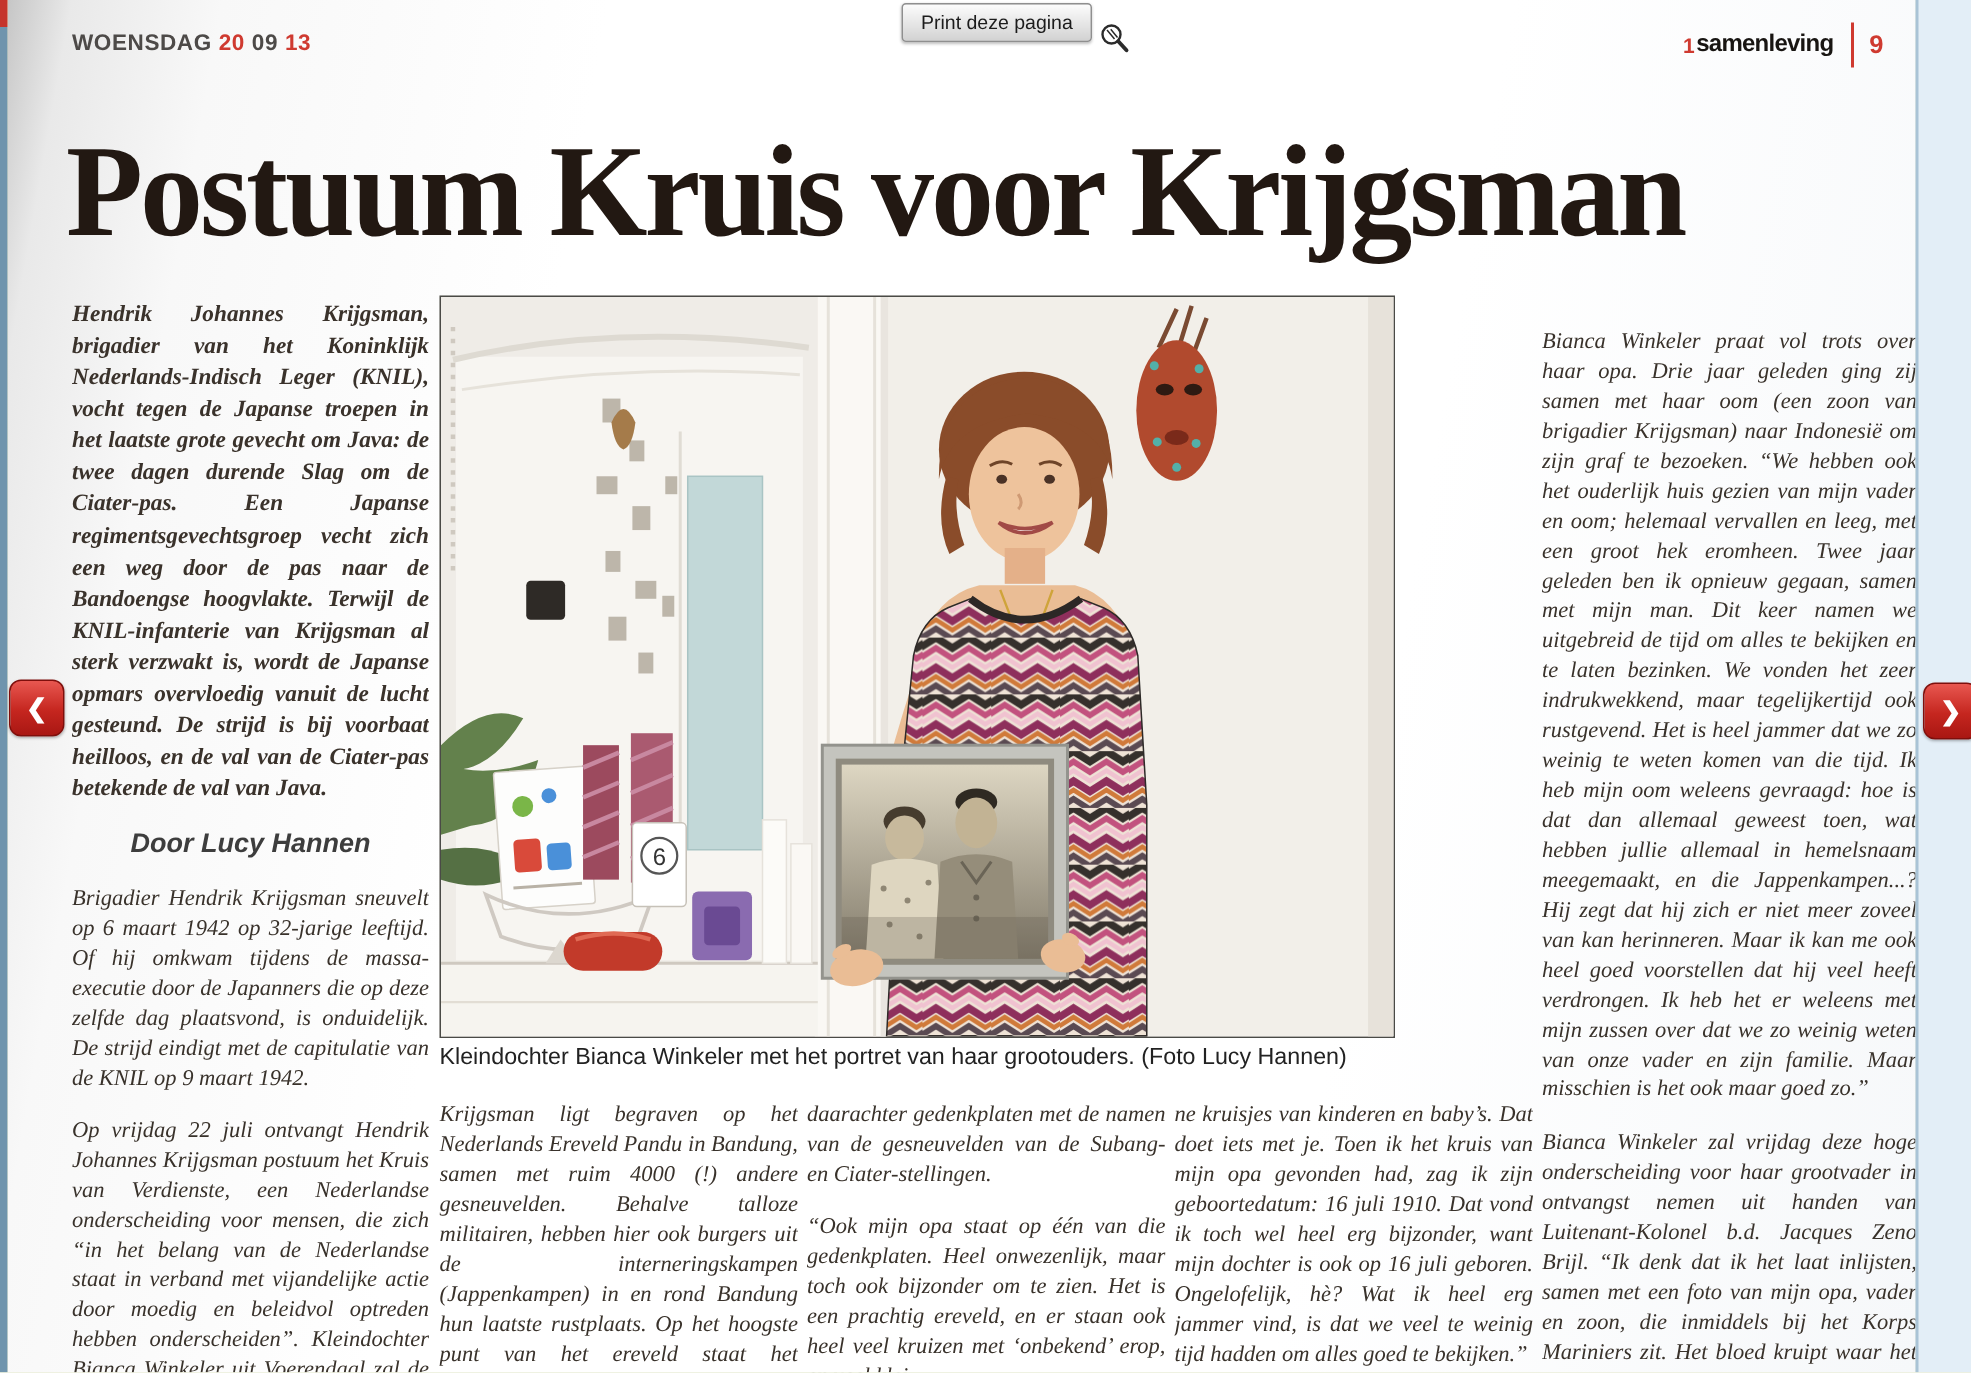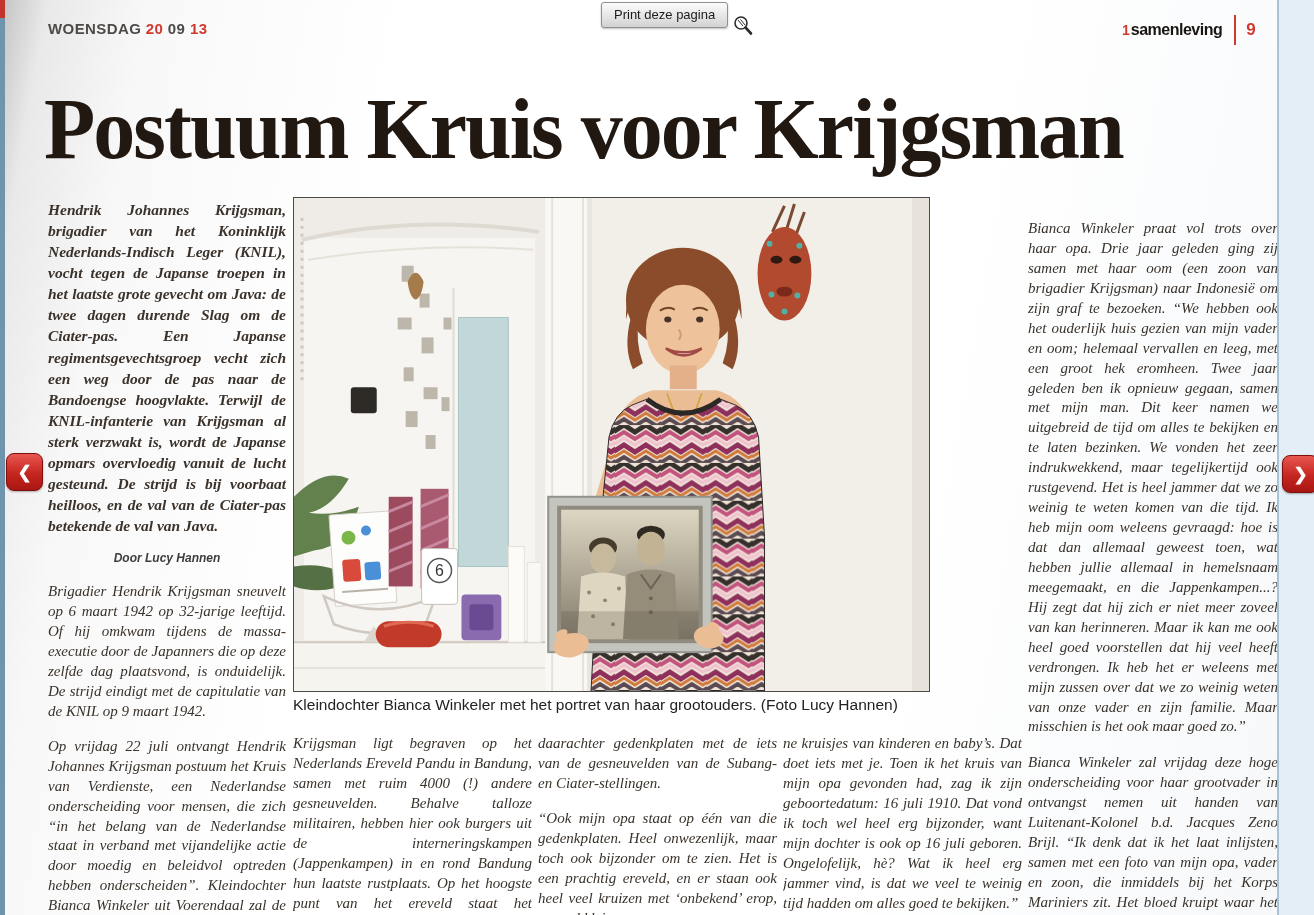--- a/index.html
+++ b/index.html
@@ -45,21 +45,21 @@
   .headline{position:absolute;left:44px;top:84px;width:1240px;z-index:2;
         font-size:84px;font-weight:bold;color:#221812;letter-spacing:-2px;line-height:1.02;
         transform:scaleY(1.04);transform-origin:left top;white-space:nowrap;}
 
   
   .tcol{position:absolute;font-size:15px;line-height:1.33;color:#39322b;text-align:justify;z-index:2;}
   .tcol p{margin:0 0 15px 0;font-style:italic;}
   .col1{left:48px;top:199px;width:238px;height:716px;overflow:hidden;}
   .intro{font-size:15.5px;font-weight:bold;line-height:1.36;color:#3a322b;margin:8px 0 10px;}
   .byline{font-family:"Liberation Sans",sans-serif;font-style:italic;font-weight:bold;
-        font-size:12px;color:#3d3d3d;text-align:center;margin:4px 0 16px;}
+        font-size:18px;color:#3d3d3d;text-align:center;margin:4px 0 16px;}
   .bcol{top:734px;width:239px;height:181px;overflow:hidden;}
   .bcolA{left:293px;} .bcolB{left:538px;} .bcolC{left:783px;}
   .col5{left:1028px;top:199px;width:250px;height:716px;overflow:hidden;}
   .col5 p:first-child{margin-top:20px;}
   .col5 p+p{margin-top:16px;}
 
   
   .photo{position:absolute;left:293px;top:197px;width:637px;height:495px;z-index:2;
          border:1px solid #4a4a46;background:#f2efe9;cursor:pointer;}
   .photo svg{display:block;}
@@ -271,21 +271,21 @@
   </div>
 
   <div class="caption">
     <span class="cap-bold">Kleindochter Bianca Winkeler met het portret van haar grootouders.</span><span> (Foto Lucy Hannen)</span>
   </div>
 
   <div class="tcol bcol bcolA">
     <p>Krijgsman ligt begraven op het Nederlands Ereveld Pandu in Bandung, samen met ruim 4000 (!) andere gesneuvelden. Behalve talloze militairen, hebben hier ook burgers uit de interneringskampen (Jappenkampen) in en rond Bandung hun laatste rustplaats. Op het hoogste punt van het ereveld staat het vlaggenmonument van de KNIL, met</p>
   </div>
   <div class="tcol bcol bcolB">
-    <p>daarachter gedenkplaten met de iets van de gesneuvelden van de Subang- en Ciater-stellingen.</p>
+    <p>daarachter gedenkplaten met de namen van de gesneuvelden van de Subang- en Ciater-stellingen.</p>
     <p>“Ook mijn opa staat op één van die gedenkplaten. Heel onwezenlijk, maar toch ook bijzonder om te zien. Het is een prachtig ereveld, en er staan ook heel veel kruizen met ‘onbekend’ erop, en veel klei-</p>
   </div>
   <div class="tcol bcol bcolC">
     <p>ne kruisjes van kinderen en baby’s. Dat doet iets met je. Toen ik het kruis van mijn opa gevonden had, zag ik zijn geboortedatum: 16 juli 1910. Dat vond ik toch wel heel erg bijzonder, want mijn dochter is ook op 16 juli geboren. Ongelofelijk, hè? Wat ik heel erg jammer vind, is dat we veel te weinig tijd hadden om alles goed te bekijken.”</p>
   </div>
 
   <div class="tcol col5">
     <p>Bianca Winkeler praat vol trots over haar opa. Drie jaar geleden ging zij samen met haar oom (een zoon van brigadier Krijgsman) naar Indonesië om zijn graf te bezoeken. “We hebben ook het ouderlijk huis gezien van mijn vader en oom; helemaal vervallen en leeg, met een groot hek eromheen. Twee jaar geleden ben ik opnieuw gegaan, samen met mijn man. Dit keer namen we uitgebreid de tijd om alles te bekijken en te laten bezinken. We vonden het zeer indrukwekkend, maar tegelijkertijd ook rustgevend. Het is heel jammer dat we zo weinig te weten komen van die tijd. Ik heb mijn oom weleens gevraagd: hoe is dat dan allemaal geweest toen, wat hebben jullie allemaal in hemelsnaam meegemaakt, en die Jappenkampen...? Hij zegt dat hij zich er niet meer zoveel van kan herinneren. Maar ik kan me ook heel goed voorstellen dat hij veel heeft verdrongen. Ik heb het er weleens met mijn zussen over dat we zo weinig weten van onze vader en zijn familie. Maar misschien is het ook maar goed zo.”</p>
     <p>Bianca Winkeler zal vrijdag deze hoge onderscheiding voor haar grootvader in ontvangst nemen uit handen van Luitenant-Kolonel b.d. Jacques Zeno Brijl. “Ik denk dat ik het laat inlijsten, samen met een foto van mijn opa, vader en zoon, die inmiddels bij het Korps Mariniers zit. Het bloed kruipt waar het niet gaan kan.”</p>
   </div>

